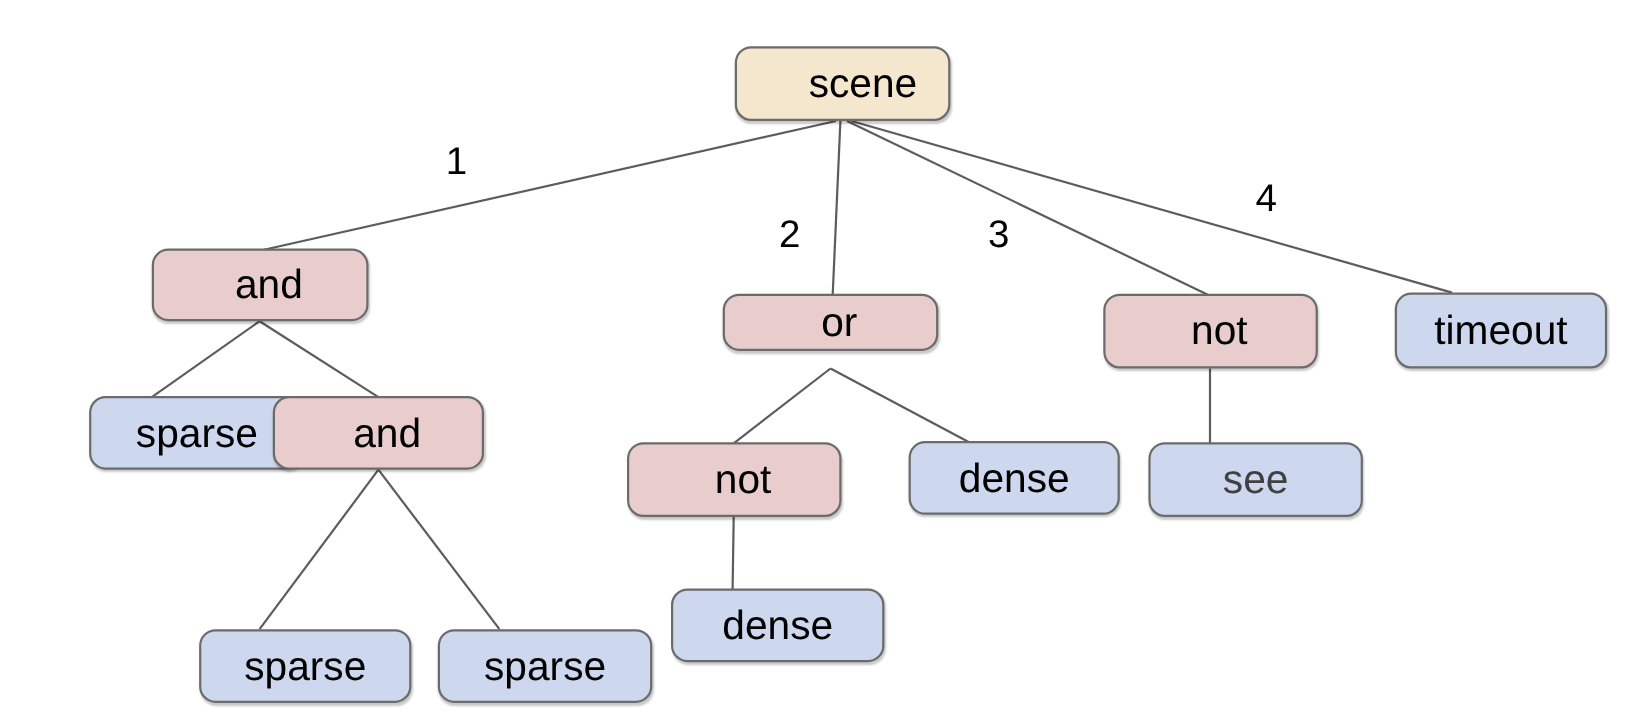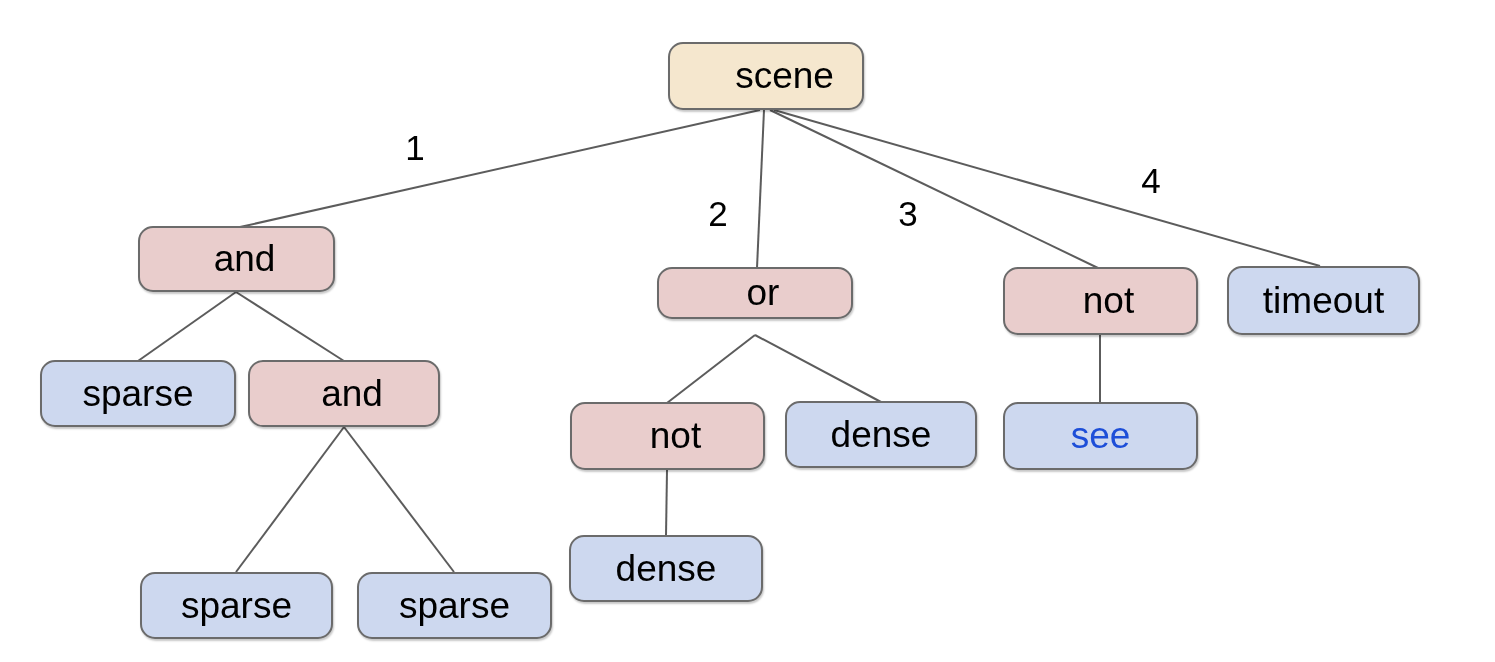--- a/index.html
+++ b/index.html
@@ -30,21 +30,21 @@
     display: flex;
     align-items: center;
     justify-content: center;
     font-size: 37px;
     color: #000000;
     box-shadow: 1px 2px 2px rgba(0,0,0,0.22);
     white-space: nowrap;
   }
   .tree-node.root     { background: var(--root-fill, #f5e7ce); padding-left: 37px; }
   .tree-node.operator { background: var(--operator-fill, #e9cdcc); padding-left: 16px; }
-  .tree-node.leaf     { background: var(--leaf-fill, #cdd8ef); }
+  .tree-node.leaf     { background: var(--leaf-fill, #cdd8ef); margin-left: 41px; }
   .edge-label {
     position: absolute;
     z-index: 3;
     transform: translate(-50%, -50%);
     font-size: 35px;
     color: #000000;
     line-height: 1;
   }
 </style>
 </head>
@@ -90,21 +90,21 @@
     </div>
     <div class="tree-node operator" style="left: 248px; top: 360px; width: 192px; height: 67px; border-color: rgb(107, 107, 107); color: rgb(0, 0, 0);">
       <span>and</span>
     </div>
     <div class="tree-node operator" style="left: 570px; top: 402px; width: 195px; height: 68px; border-color: rgb(107, 107, 107); color: rgb(0, 0, 0);">
       <span>not</span>
     </div>
     <div class="tree-node leaf" style="left: 785px; top: 401px; width: 192px; height: 67px; border-color: rgb(107, 107, 107); color: rgb(0, 0, 0);">
       <span>dense</span>
     </div>
-    <div class="tree-node leaf" style="left: 1003px; top: 402px; width: 195px; height: 68px; border-color: rgb(107, 107, 107); color: #1d4ed8;">
+    <div class="tree-node leaf" style="left: 1003px; top: 402px; width: 195px; height: 68px; border-color: rgb(107, 107, 107); color: #404040;">
       <span>see</span>
     </div>
     <div class="tree-node leaf" style="left: 569px; top: 535px; width: 194px; height: 67px; border-color: rgb(107, 107, 107); color: rgb(0, 0, 0);">
       <span>dense</span>
     </div>
     <div class="tree-node leaf" style="left: 140px; top: 572px; width: 193px; height: 67px; border-color: rgb(107, 107, 107); color: rgb(0, 0, 0);">
       <span>sparse</span>
     </div>
     <div class="tree-node leaf" style="left: 357px; top: 572px; width: 195px; height: 67px; border-color: rgb(107, 107, 107); color: rgb(0, 0, 0);">
       <span>sparse</span>

